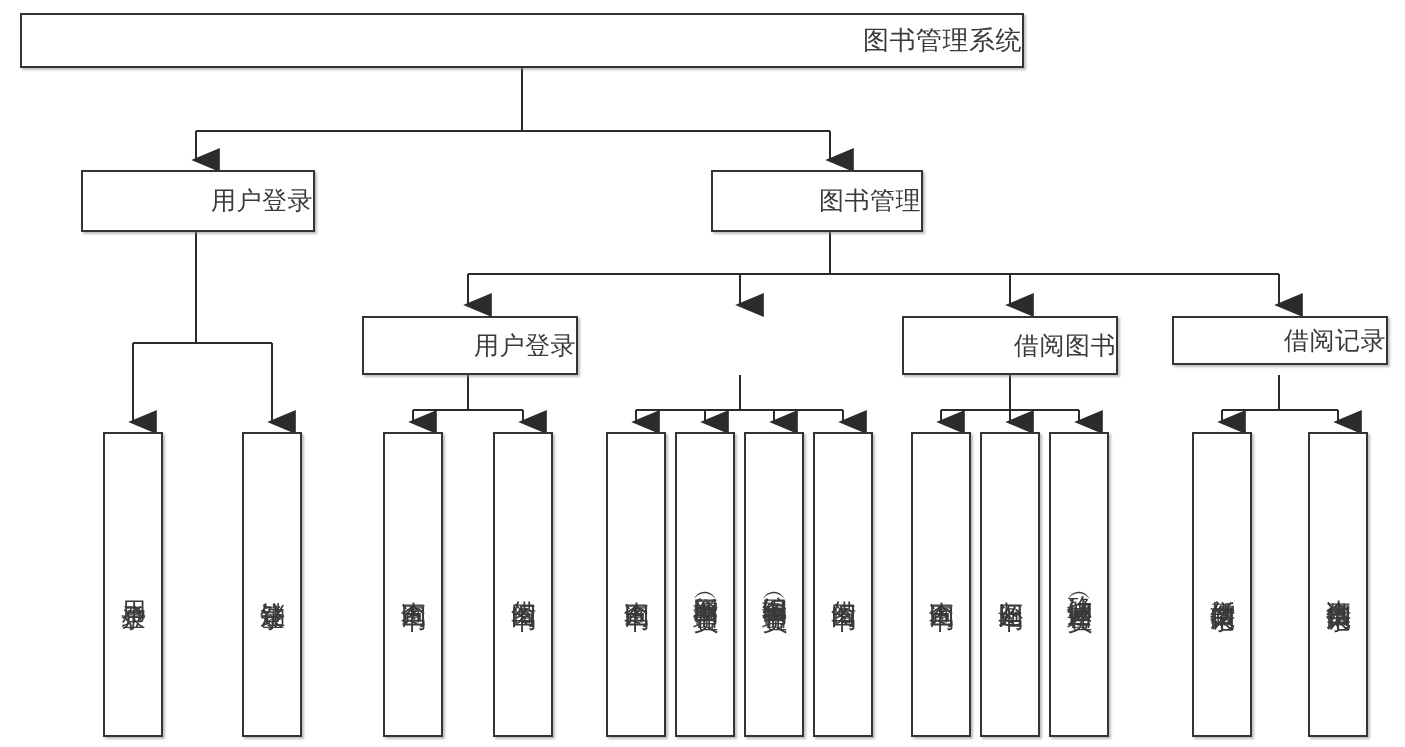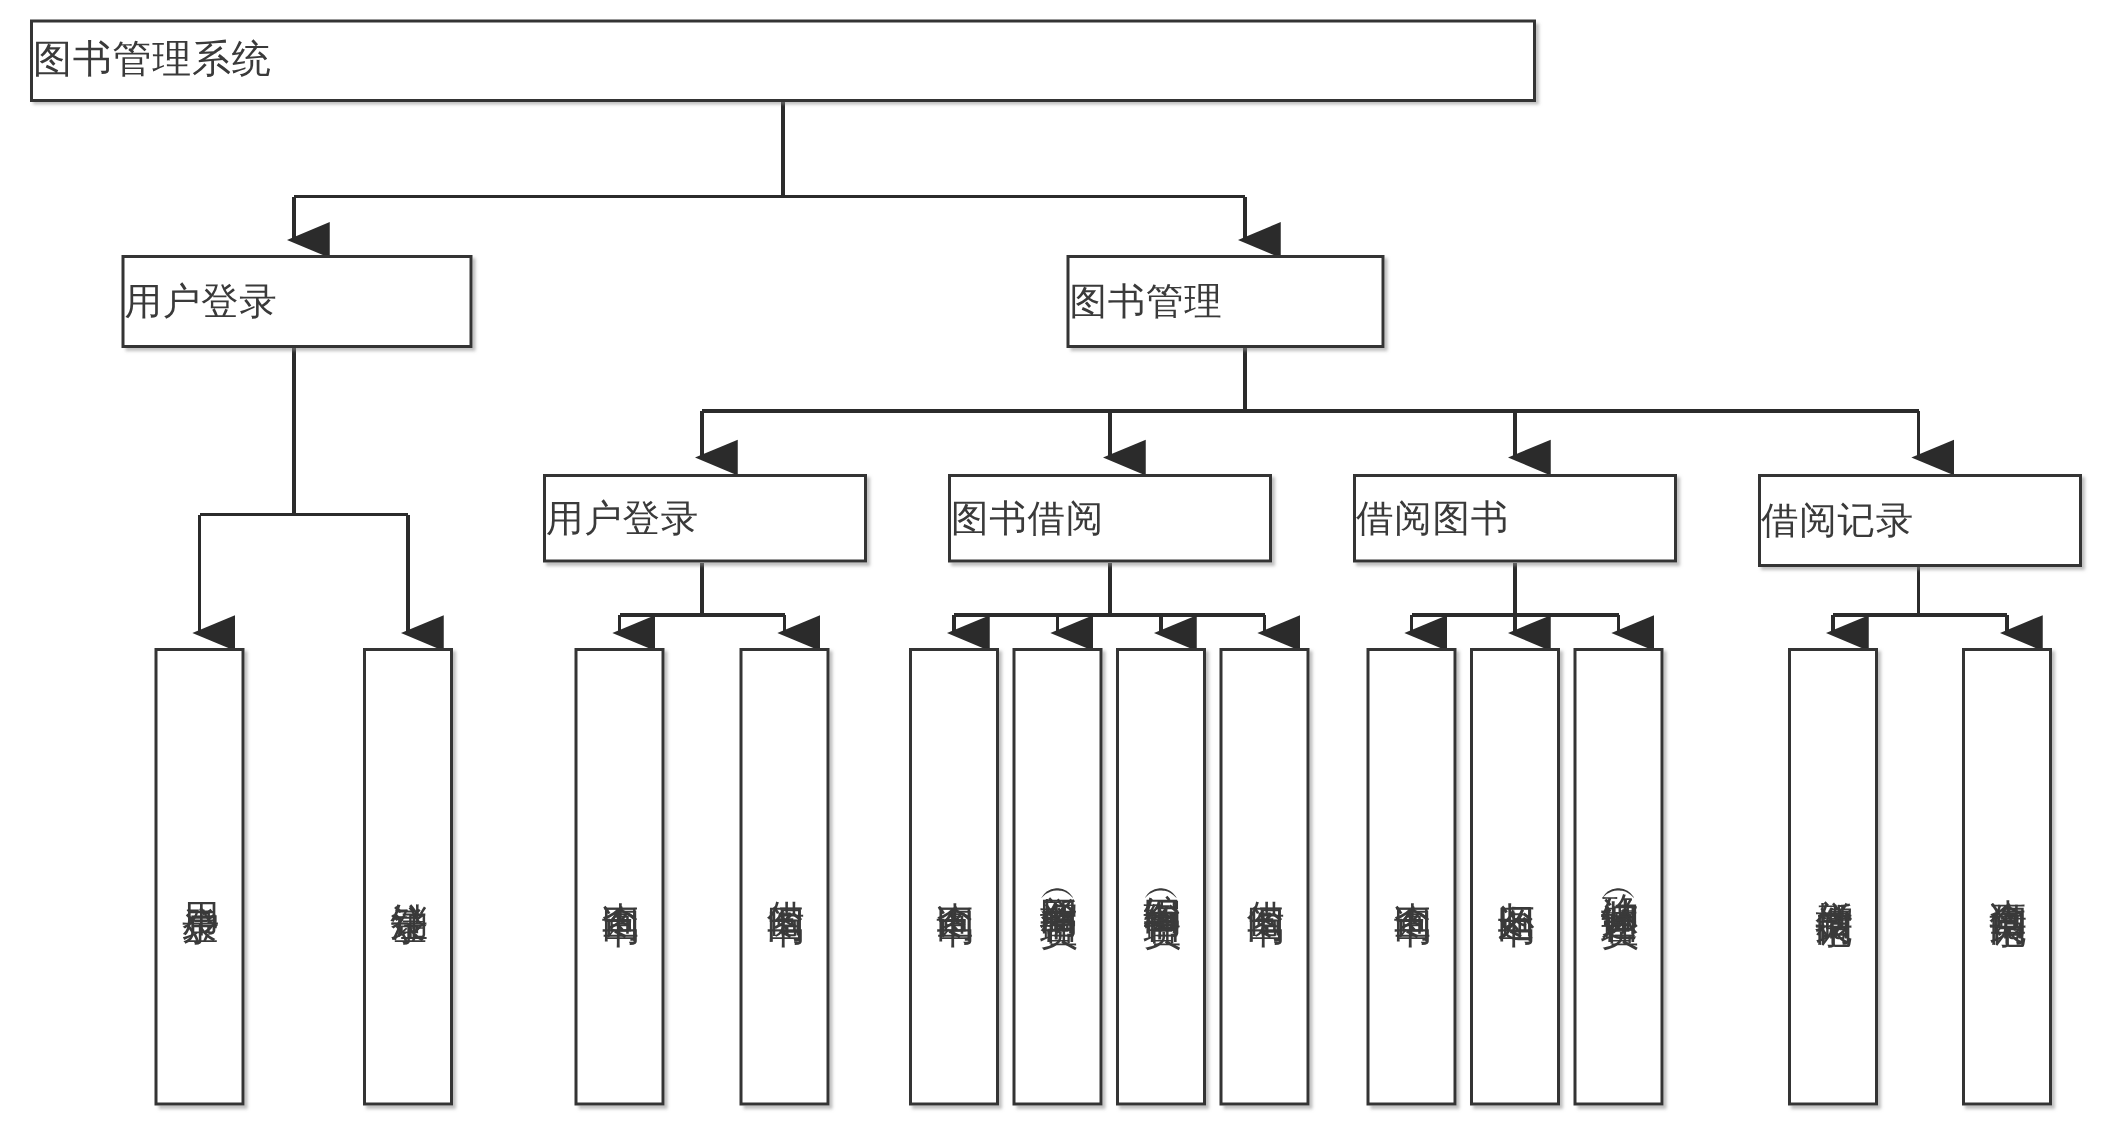--- a/index.html
+++ b/index.html
@@ -27,21 +27,21 @@
     pointer-events: none;
   }
   .node {
     position: absolute;
     box-sizing: border-box;
     background: #ffffff;
     border: 2px solid #343434;
     box-shadow: 2px 2px 2px rgba(140,140,140,0.55);
     display: flex;
     align-items: center;
-    justify-content: flex-start;
+    justify-content: flex-end;
     color: #3a3a3a;
     z-index: 2;
   }
   .node .label {
     display: block;
     text-align: center;
     line-height: 1.18;
     letter-spacing: 0.5px;
     color: #3a3a3a;
   }
@@ -142,29 +142,26 @@
   </div>
 
   <div class="node h" style="left:711px; top:170px; width:212px; height:62px;">
     <span class="label">图书管理</span>
   </div>
 
   <div class="node h" style="left:362px; top:316px; width:216px; height:59px;">
     <span class="label">用户登录</span>
   </div>
 
-  <div class="node h" style="left:632px; top:316px; width:216px; height:59px;">
-    <span class="label">图书借阅</span>
-  </div>
 
   <div class="node h" style="left:902px; top:316px; width:216px; height:59px;">
     <span class="label">借阅图书</span>
   </div>
 
-  <div class="node h" style="left:1172px; top:316px; width:216px; height:62px;">
+  <div class="node h" style="left:1172px; top:316px; width:216px; height:49px;">
     <span class="label">借阅记录</span>
   </div>
 
   <div class="node v" style="left:103px; top:432px; width:60px; height:305px;">
     <span class="label">用户登录</span>
   </div>
 
   <div class="node v" style="left:242px; top:432px; width:60px; height:305px;">
     <span class="label">注销登录</span>
   </div>

